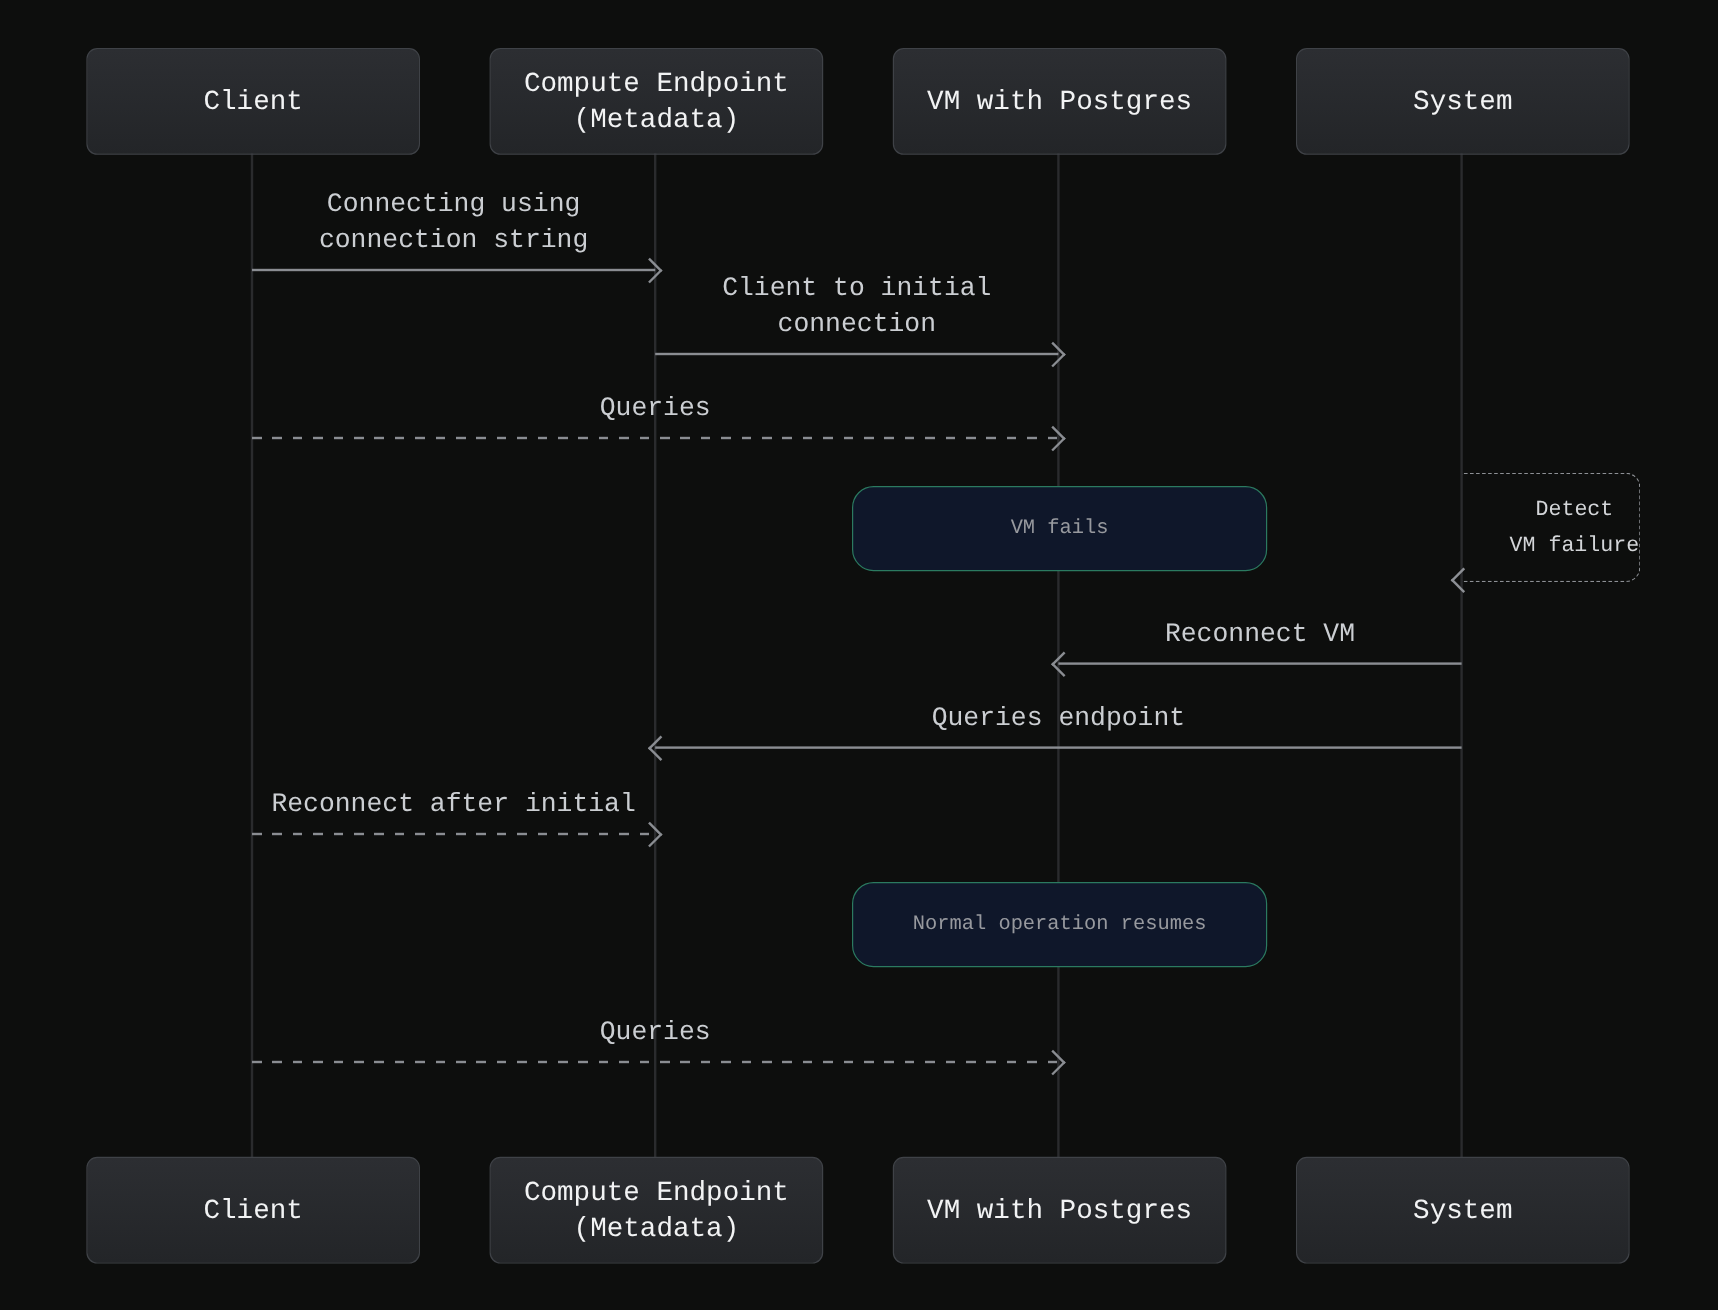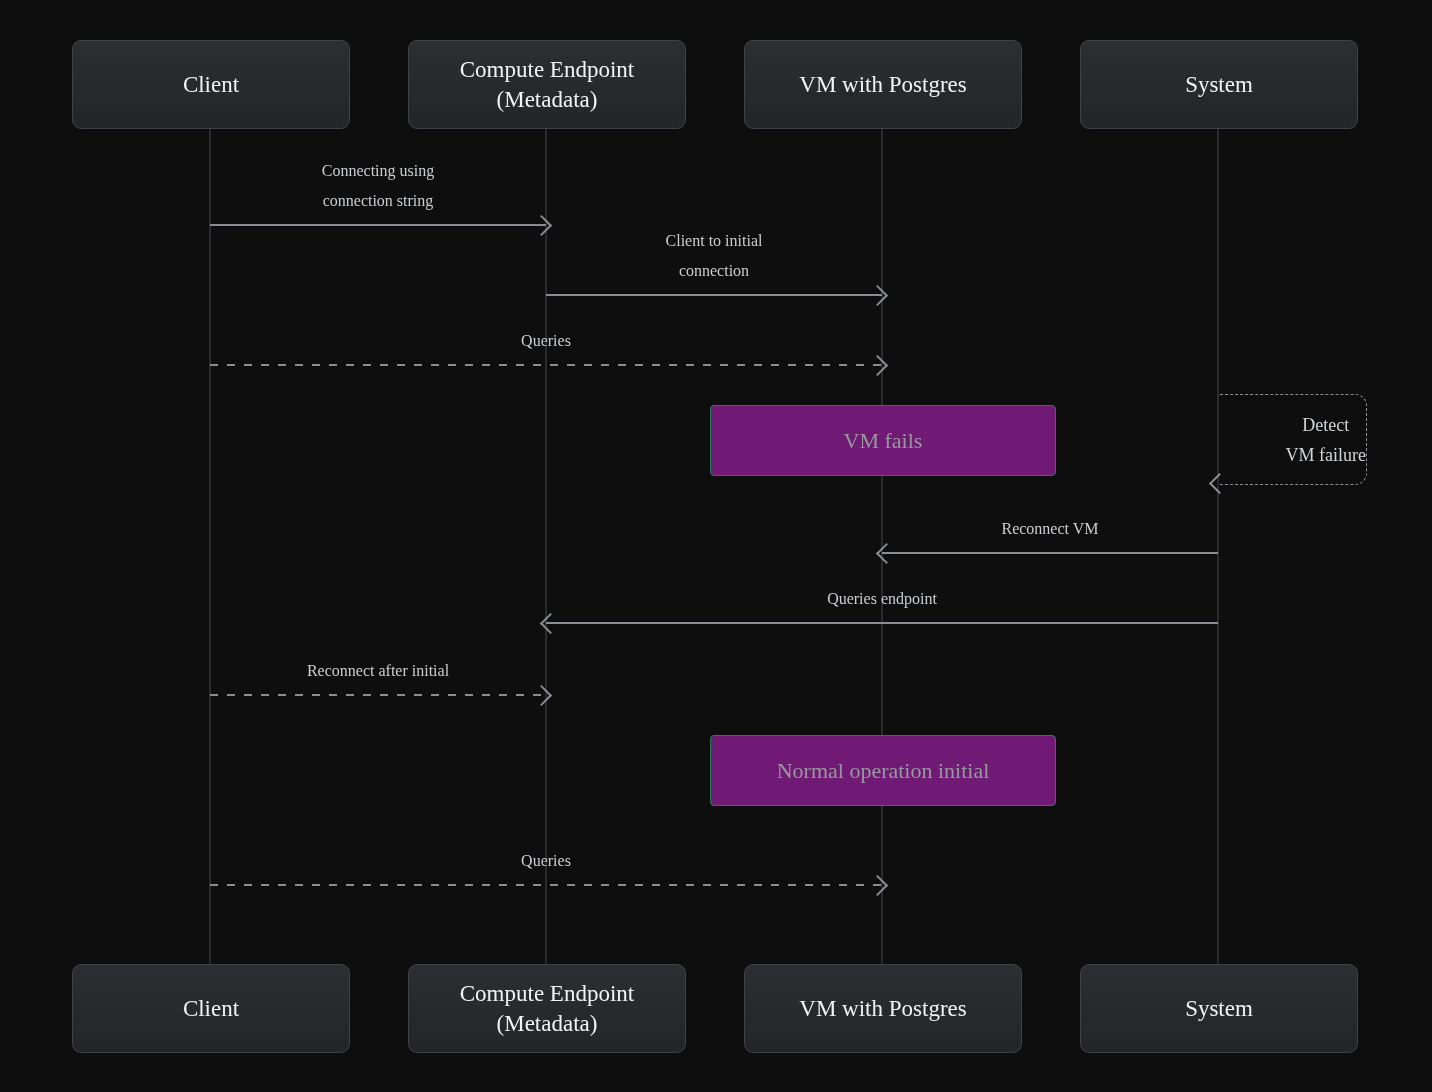--- a/index.html
+++ b/index.html
@@ -1,19 +1,19 @@
 <!DOCTYPE html>
 <html><head>
 <meta charset="utf-8">
 <style>
   html,body { margin:0; padding:0; background:#0d0e0d; }
   .stage {
     position:relative; width:1432px; height:1092px;
     background:#0d0e0d; overflow:hidden;
-    font-family:Liberation Serif, serif;
+    font-family:Liberation Mono, monospace;
   }
   .lifeline {
     position:absolute; top:127px; height:838px; width:2px;
     background:#2a2b2d;
   }
   .actor {
     position:absolute; width:276px; height:87px;
     border:1px solid #3f4247; border-radius:9px;
     background:linear-gradient(180deg,#2c2e32 0%,#232528 100%);
     display:flex; align-items:center; justify-content:center;
@@ -23,35 +23,35 @@
   .msg { position:absolute; height:2px; }
   .msg .line {
     position:absolute; left:0; right:0; top:0; height:2px;
     background:#8a8d92;
   }
   .msg.dashed .line {
     background:repeating-linear-gradient(90deg,#8a8d92 0 8px, transparent 8px 17px);
   }
   .msg .lbl {
     position:absolute; left:0; right:0; bottom:10px;
-    text-align:center; color:#cbced2; font-size:16px; line-height:30px;
+    text-align:center; color:#cbced2; font-size:22px; line-height:30px;
     white-space:pre-line;
   }
   .chev {
     position:absolute; width:13px; height:13px;
     border-top:2px solid #8a8d92; border-right:2px solid #8a8d92;
     top:-6px;
   }
   .chev.right { right:-3px; transform:rotate(45deg); }
   .chev.left  { left:-3px;  transform:rotate(-135deg); }
   .note {
-    position:absolute; border:1.5px solid #2b7a60; border-radius:4px;
-    background:#701a75;
+    position:absolute; border:1.5px solid #2b7a60; border-radius:18px;
+    background:#0f172a;
     display:flex; align-items:center; justify-content:center;
-    color:#97999e; font-size:22px; white-space:pre-line; text-align:center;
+    color:#97999e; font-size:17px; white-space:pre-line; text-align:center;
   }
   .selfmsg {
     position:absolute; border:1.5px dashed #8d9095; border-left:none;
     border-radius:2px 12px 12px 2px;
     display:flex; align-items:center; justify-content:flex-end;
     color:#d3d5d8; font-size:18px; line-height:30px;
     white-space:pre-line; text-align:center;
   }
   .selfmsg .chev {
     top:auto; bottom:-7px; left:-6px; transform:rotate(-135deg);
@@ -116,21 +116,21 @@
     <div class="chev left"></div>
   </div>
 
   <div class="msg dashed" style="left:210px; top:694px; width:336px">
     <div class="lbl">Reconnect after initial</div>
     <div class="line"></div>
     <div class="chev right"></div>
   </div>
 
   <div class="note" style="left:710px; top:735px; width:344px; height:69px">
-    <span>Normal operation initial</span>
+    <span>Normal operation resumes</span>
   </div>
 
   <div class="msg dashed" style="left:210px; top:884px; width:672px">
     <div class="lbl">Queries</div>
     <div class="line"></div>
     <div class="chev right"></div>
   </div>
 
   <div class="actor" style="left:72px;  top:964px">Client</div>
   <div class="actor" style="left:408px; top:964px">Compute Endpoint

